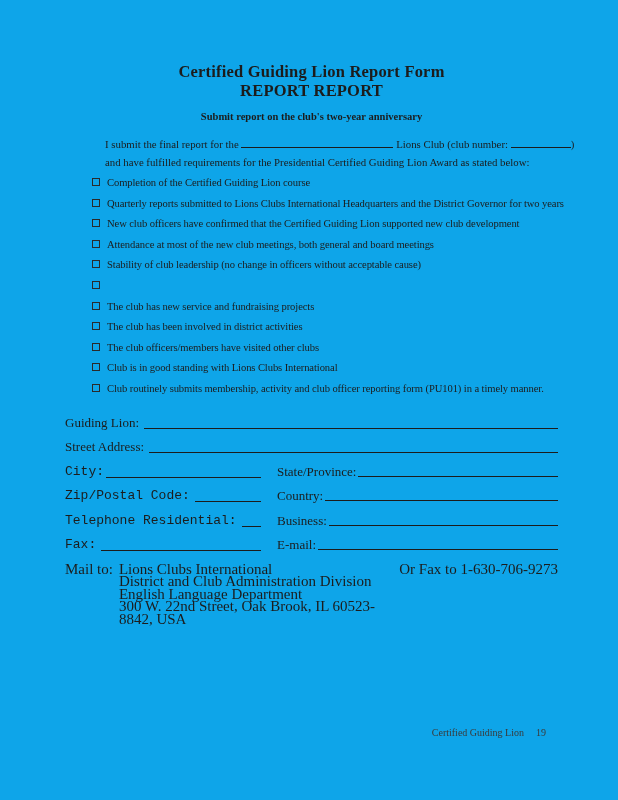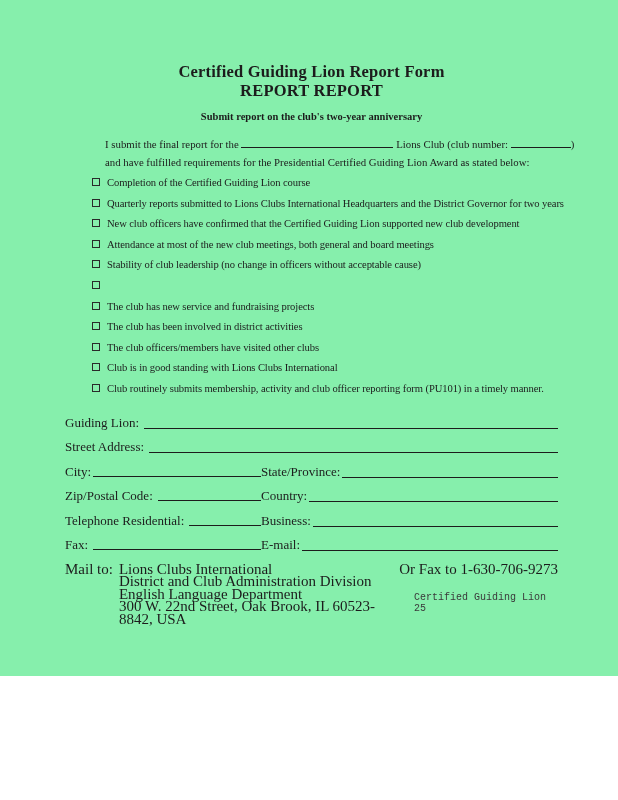--- a/index.html
+++ b/index.html
@@ -1,20 +1,20 @@
 <!DOCTYPE html>
 <html><head>
 <meta charset="utf-8">
 <style>
   * { margin: 0; padding: 0; box-sizing: border-box; }
   html, body { background: #ffffff; }
   .page {
     width: 618px;
-    height: 676px;
-    background: #86efac;
+    height: 800px;
+    background: #0ea5e9;
     position: relative;
     font-family: "Liberation Serif", "DejaVu Serif", serif;
     color: #1c1c1c;
     overflow: hidden;
   }
   .content {
     padding: 62px 60px 0 65px;
   }
   .title-block { text-align: center; line-height: 19px; }
   .title-line { font-size: 16.5px; font-weight: bold; letter-spacing: 0.2px; }
@@ -61,48 +61,50 @@
   .field-label { white-space: nowrap; }
   .fblank {
     border-bottom: 1px solid #1c1c1c;
     height: 12px;
     flex: 1 1 auto;
     margin-left: 5px;
   }
   .fblank-tight { margin-left: 2px; }
   .col-left {
     display: flex;
+    align-items: flex-end;
     width: 196px;
     flex: 0 0 196px;
+    font-family: Liberation Mono, monospace;
   }
   .col-right {
     display: flex;
-    align-items: flex-end;
+    align-items: flex-start;
     flex: 1 1 auto;
+    margin-left: 16px;
   }
   .mailto {
     margin-top: 4px;
     display: flex;
     font-size: 15px;
     line-height: 12.5px;
   }
   .mailto-label { white-space: nowrap; margin-right: 6px; }
   .mailto-lines { flex: 1 1 auto; }
   .fax-note { white-space: nowrap; }
   .footer {
     position: absolute;
     right: 72px;
     bottom: 62px;
-    font-family: Liberation Mono, monospace;
+    font-family: Liberation Serif, serif;
     font-size: 10px;
     color: #3a3a3a;
     display: flex;
-    gap: 0;
+    gap: 12px;
     align-items: baseline;
-    flex-direction: column;
   }
 </style>
 </head>
 <body>
 
 <div class="page">
   <div class="content">
 
     <div class="title-block">
       <div class="title-line">Certified Guiding Lion Report Form</div>
@@ -199,15 +201,15 @@
         <div>English Language Department</div>
         <div>300 W. 22nd Street, Oak Brook, IL 60523-8842, USA</div>
       </span>
       <span class="fax-note">Or Fax to 1-630-706-9273</span>
     </div>
 
   </div>
 
   <div class="footer">
     <span>Certified Guiding Lion</span>
-    <span>25</span>
+    <span>19</span>
   </div>
 </div>
 
 </body></html>

